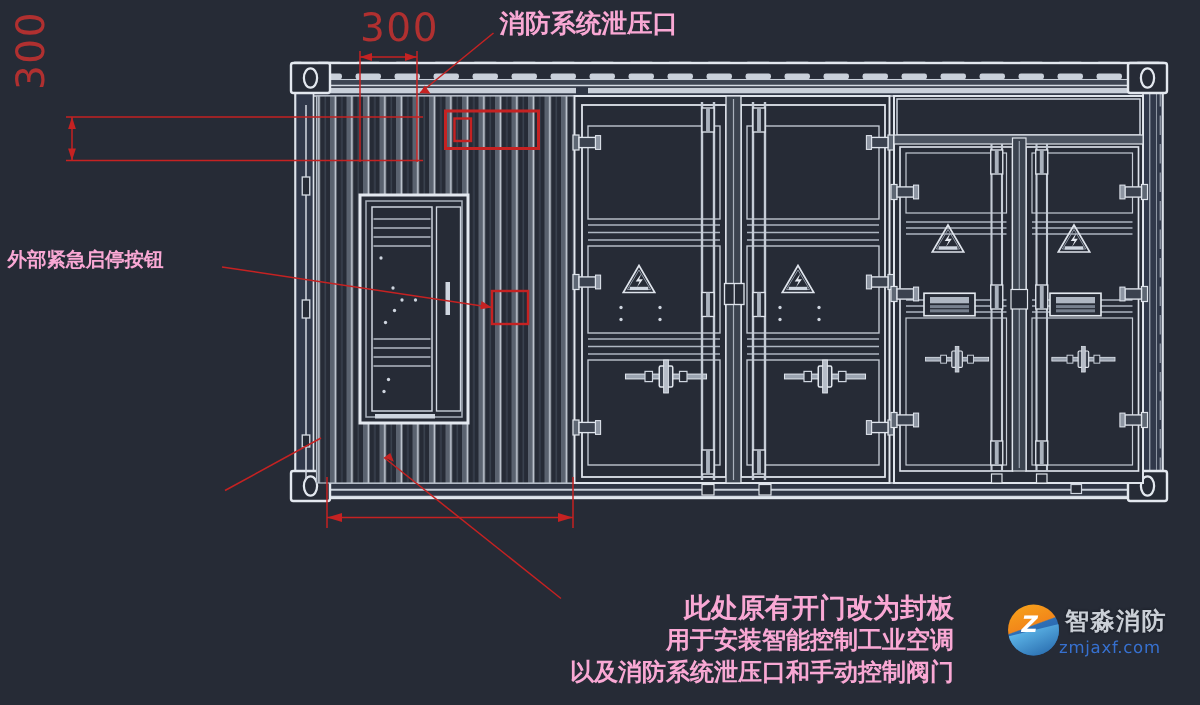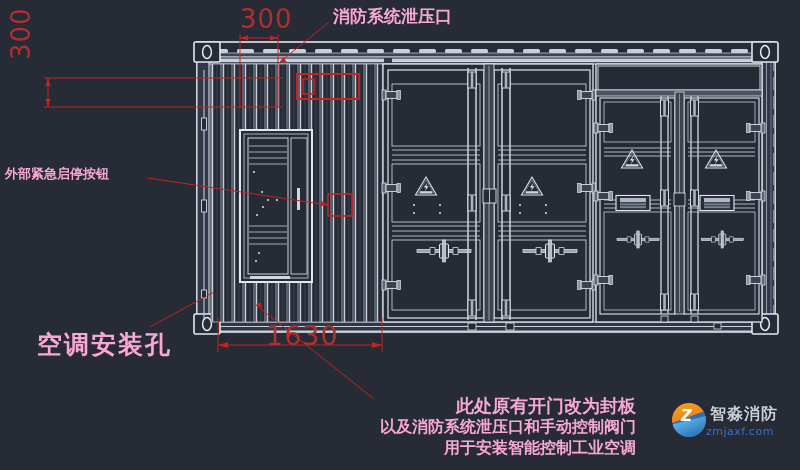--- a/index.html
+++ b/index.html
@@ -410,32 +410,30 @@
 
       <line x1="374" y1="399" x2="256" y2="305" stroke-width="1"></line>
       <polygon points="256,305 262.6,307.8 260.2,302" fill="#c52222" stroke="none"></polygon>
     </g>
   </svg>
 
   <div class="dimtxt" style="left:240px;top:4px;font-size:26px;letter-spacing:1px;">300</div>
 
   <div class="dimtxt" style="left:6px;top:60px;font-size:26px;letter-spacing:1px;transform:rotate(-90deg);transform-origin:left top;">300</div>
 
-  <div class="dimtxt" style="left:266px;top:320px;font-size:27px;letter-spacing:1px;">1630</div>
 
   <div class="lbl" style="left:333px;top:7px;font-size:17px;">消防系统泄压口</div>
 
   <div class="lbl" style="left:5px;top:167px;font-size:13px;">外部紧急启停按钮</div>
 
-  <div class="lbl" style="left:37px;top:331px;font-size:25px;letter-spacing:2px;">空调安装孔</div>
 
   <div style="position:absolute;left:380px;top:396px;">
     <div class="lbl" style="position:static;font-size:18px;">此处原有开门改为封板</div>
+    <div class="lbl" style="position:static;font-size:16px;margin-top:3px;">用于安装智能控制工业空调</div>
     <div class="lbl" style="position:static;font-size:16px;margin-top:3px;">以及消防系统泄压口和手动控制阀门</div>
-    <div class="lbl" style="position:static;font-size:16px;margin-top:3px;">用于安装智能控制工业空调</div>
   </div>
 
   <div id="wm">
     <div class="wmball">
         <span>Z</span>
       </div>
     <div class="wmtxt">智淼消防</div>
     <div class="wmurl">zmjaxf.com</div>
   </div>
 

